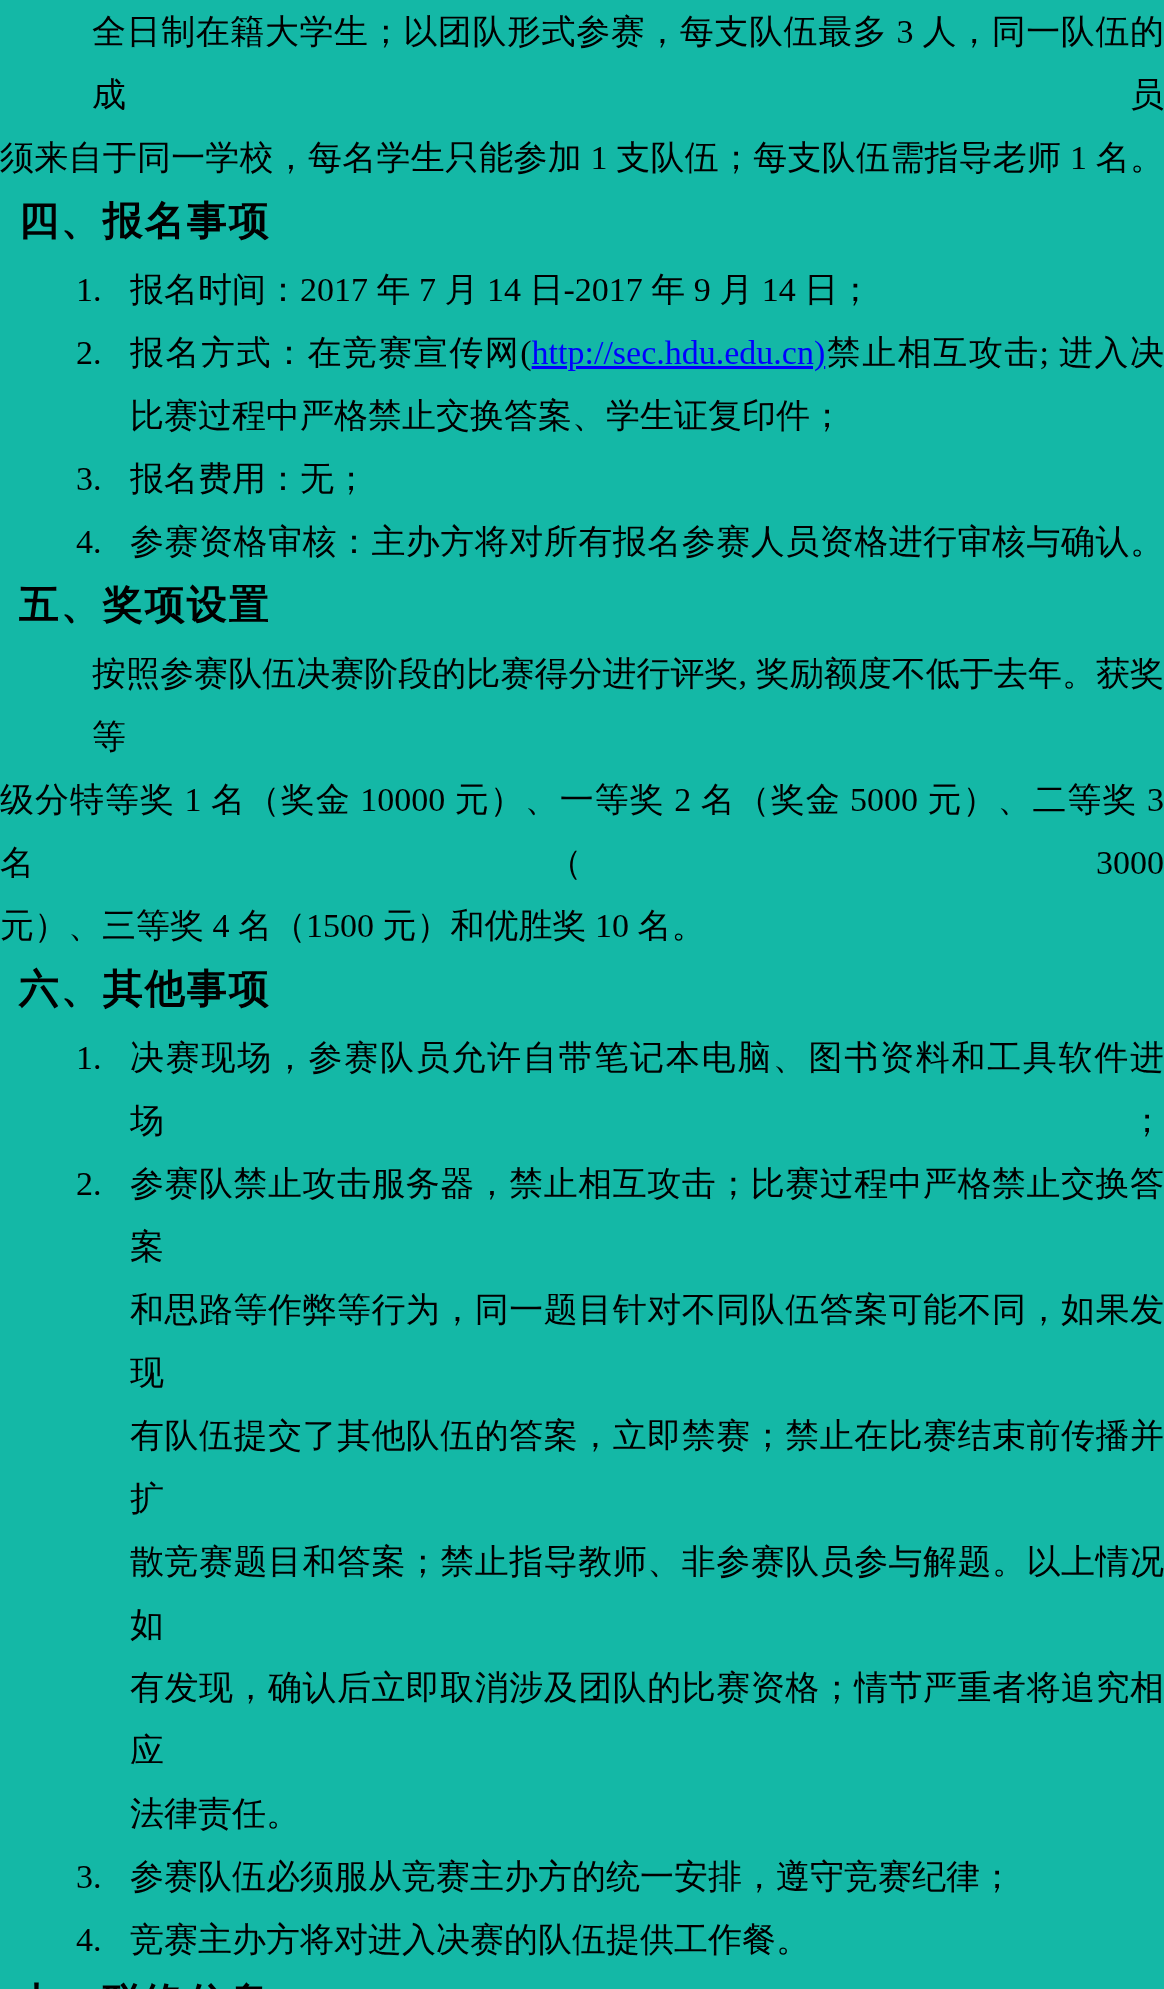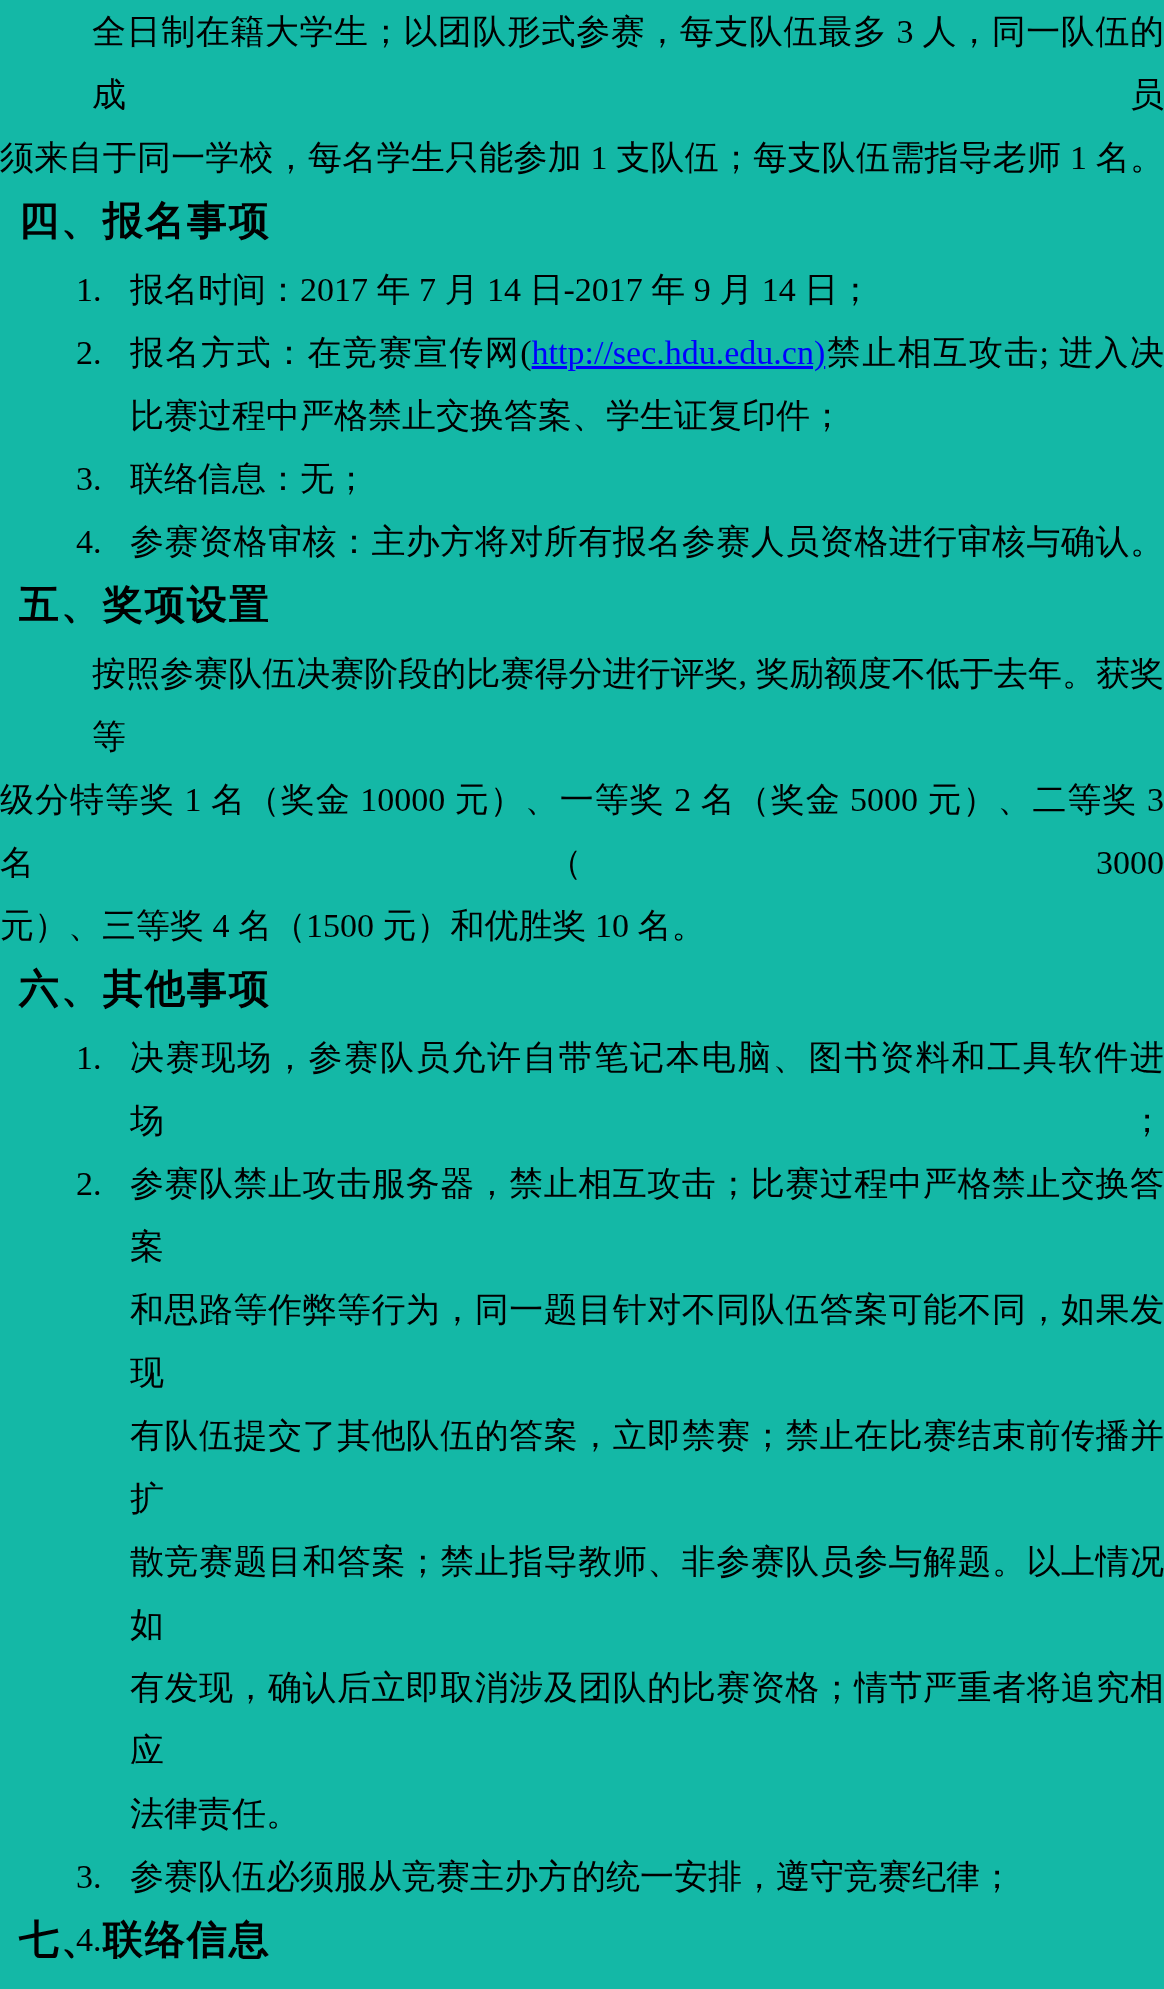--- a/index.html
+++ b/index.html
@@ -38,21 +38,21 @@
   </div>
 
   <div class="li jl">
     <span class="num">2.</span><span class="bl">报名方式：</span><span>在竞赛宣传网(</span><a class="link">http://sec.hdu.edu.cn)</a><span>禁止相互攻击; 进入决</span>
   </div>
   <div class="li">
     <span>比赛过程中严格禁止交换答案、学生证复印件；</span>
   </div>
 
   <div class="li">
-    <span class="num">3.</span><span class="bl">联络信息：</span><span>无；</span>
+    <span class="num">3.</span><span class="bl">报名费用：</span><span>无；</span>
   </div>
 
   <div class="li jl">
     <span class="num">4.</span><span class="bl">参赛资格审核：</span><span>主办方将对所有报名参赛人员资格进行审核与确认。</span>
   </div>
 
   <h2 class="heading">五、奖项设置</h2>
 
   <div class="line jl ind mt">按照参赛队伍决赛阶段的比赛得分进行评奖, 奖励额度不低于去年。获奖等</div>
   <div class="line jl">级分特等奖 1 名（奖金 10000 元）、一等奖 2 名（奖金 5000 元）、二等奖 3 名（3000</div>
@@ -70,18 +70,18 @@
   <div class="li jl"><span>和思路等作弊等行为，同一题目针对不同队伍答案可能不同，如果发现</span></div>
   <div class="li jl"><span>有队伍提交了其他队伍的答案，立即禁赛；禁止在比赛结束前传播并扩</span></div>
   <div class="li jl"><span>散竞赛题目和答案；禁止指导教师、非参赛队员参与解题。以上情况如</span></div>
   <div class="li jl"><span>有发现，确认后立即取消涉及团队的比赛资格；情节严重者将追究相应</span></div>
   <div class="li"><span>法律责任。</span></div>
 
   <div class="li">
     <span class="num">3.</span><span>参赛队伍必须服从竞赛主办方的统一安排，遵守竞赛纪律；</span>
   </div>
   <div class="li">
-    <span class="num">4.</span>
+    <span class="num">4.</span><span>竞赛主办方将对进入决赛的队伍提供工作餐。</span>
   </div>
 
   <h2 class="heading">七、联络信息</h2>
 
 </div>
 
 </body></html>

